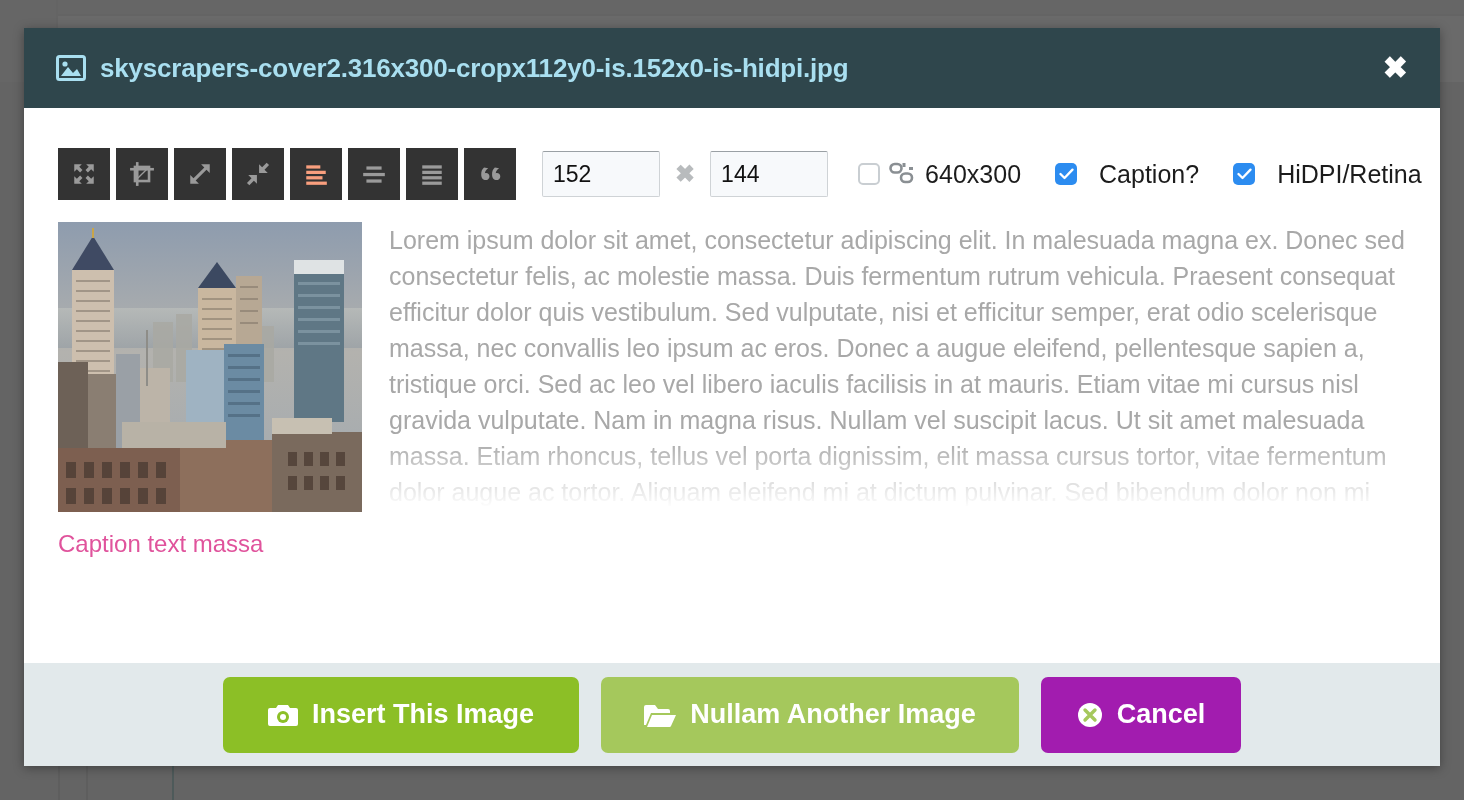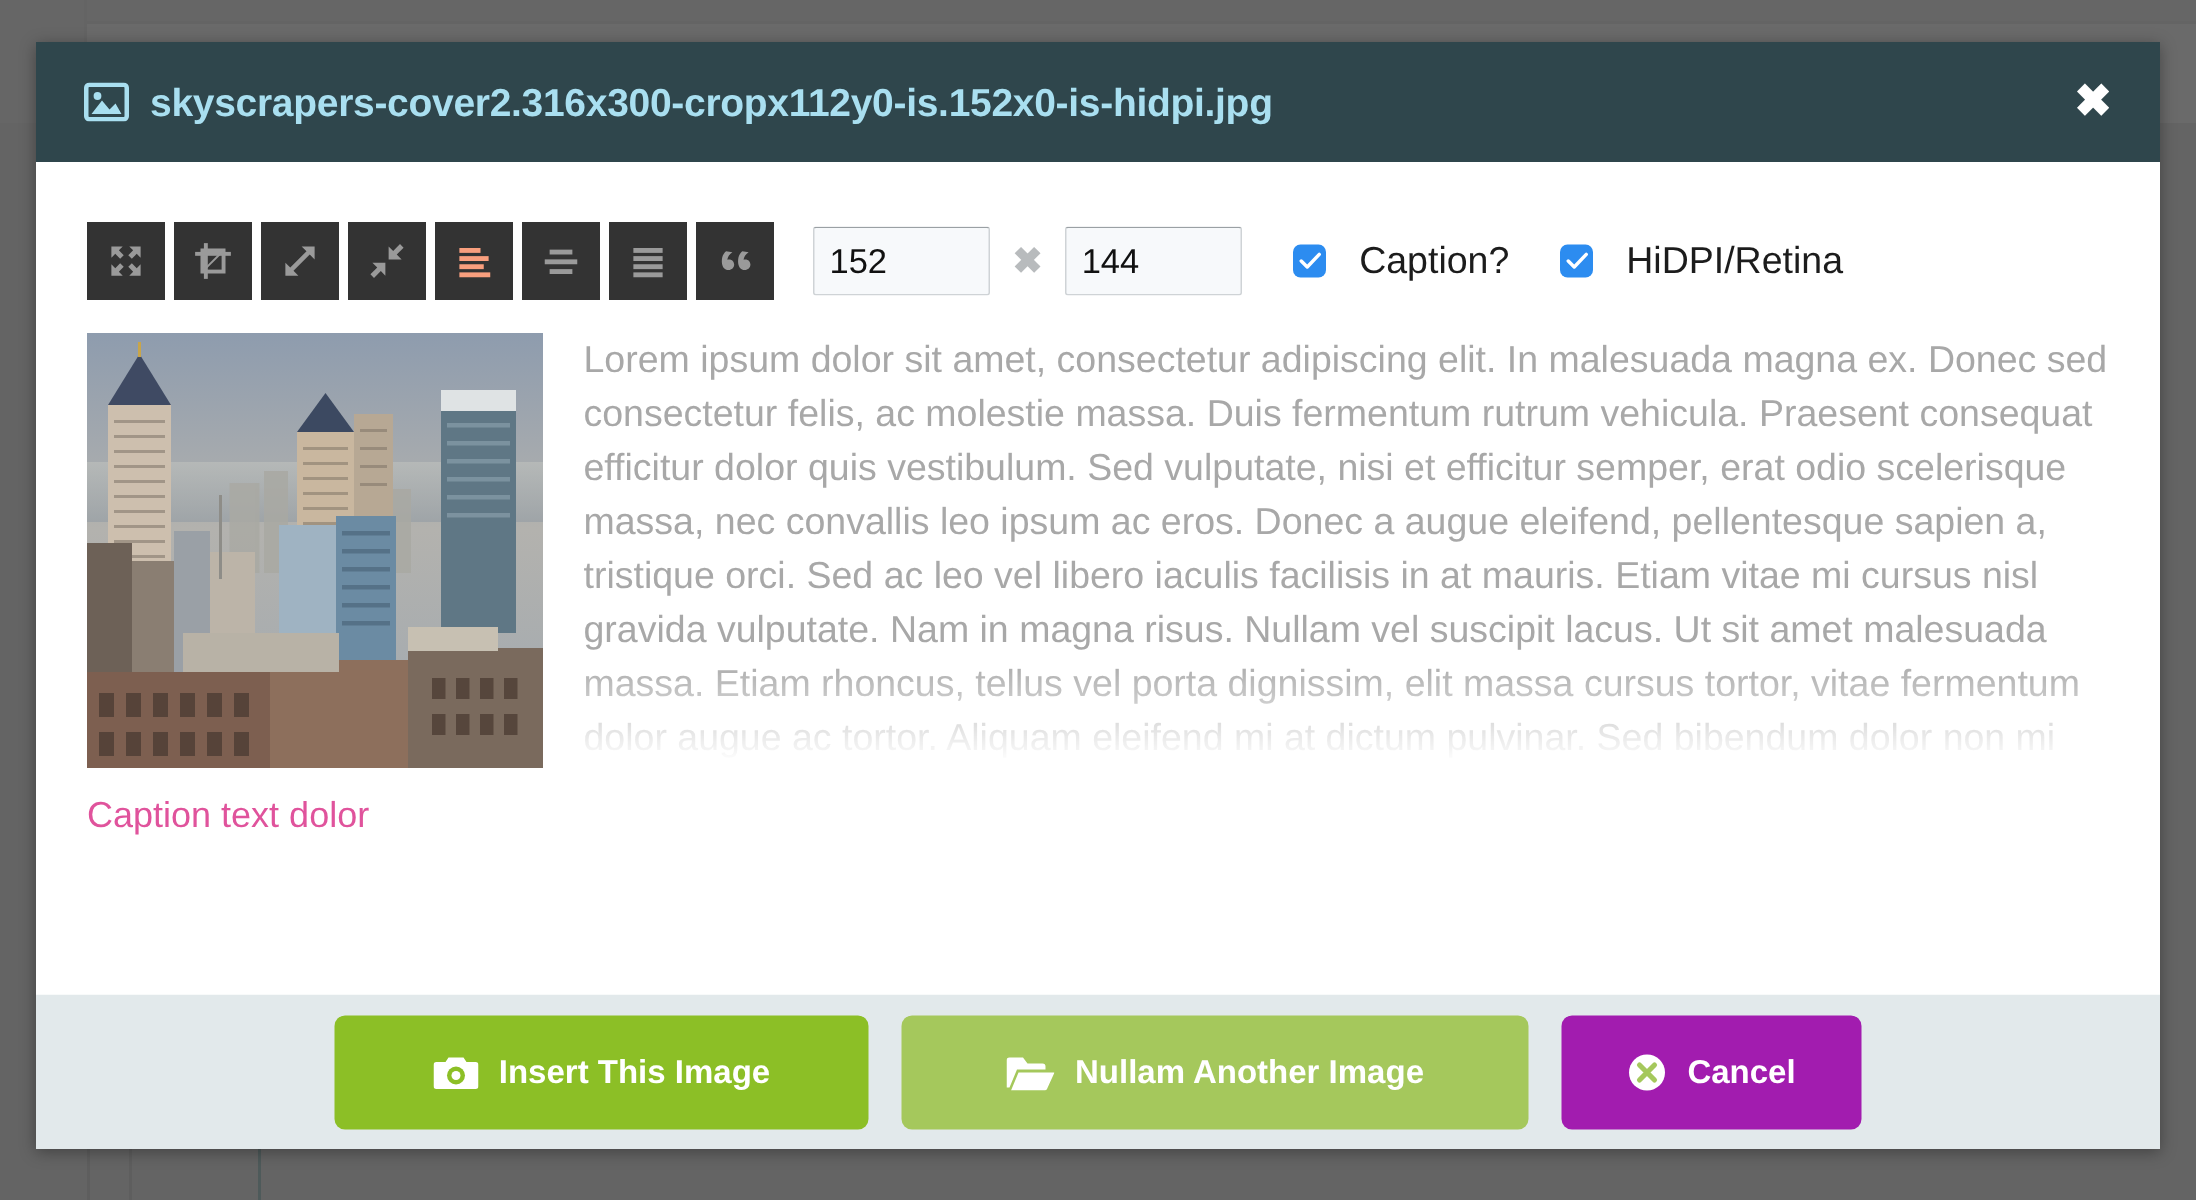--- a/index.html
+++ b/index.html
@@ -142,21 +142,21 @@
     flex: 0 0 103px;
     background: #e2e9eb;
     display: flex; align-items: center; justify-content: center;
     gap: 22px;
   }
   .btn {
     border: 0;
     border-radius: 7px;
     color: #ffffff;
     font-family: "Liberation Sans", sans-serif;
-    font-size: 22px;
+    font-size: 27px;
     font-weight: bold;
     height: 76px;
     padding: 0 26px;
     display: inline-flex; align-items: center; gap: 14px;
     cursor: pointer;
   }
   .btn-primary { background: #8cbf26; width: 356px; justify-content: center; }
   .btn-secondary { background: #a5c85c; width: 418px; justify-content: center; }
   .btn-cancel { background: #a21caf; width: 200px; justify-content: center; }
   .btn svg { display: block; flex: 0 0 auto; }
@@ -259,20 +259,32 @@
         </div>
 
       </div>
 
       <div class="size-fields">
         <input class="num-input" type="text" value="152" style="">
         <span class="times-sep">✖</span>
         <input class="num-input" type="text" value="144" style="">
       </div>
 
+      <div class="link-group">
+        <div class="link-check"></div>
+        <span class="chain-icon">
+          <svg width="27" height="24" viewBox="0 0 27 24" aria-hidden="true">
+            <rect x="1.5" y="2" width="11" height="8.5" rx="4.2" fill="none" stroke="#8a8f93" stroke-width="2.6"></rect>
+            <rect x="12" y="11.5" width="11" height="8.5" rx="4.2" fill="none" stroke="#8a8f93" stroke-width="2.6"></rect>
+            <rect x="13.5" y="1" width="3" height="4" fill="#8a8f93"></rect>
+            <rect x="20" y="5" width="4" height="3" fill="#8a8f93"></rect>
+          </svg>
+        </span>
+        <span class="orig-size">640x300</span>
+      </div>
 
       <div class="cb-group">
         <span class="cb-box">
           <svg width="15" height="12" viewBox="0 0 15 12" aria-hidden="true">
             <path d="M1.5 6 L5.5 10 L13.5 1.6" fill="none" stroke="#ffffff" stroke-width="2.3" stroke-linecap="round" stroke-linejoin="round"></path>
           </svg>
         </span>
         <span class="cb-label">Caption?</span>
       </div>
 
@@ -407,21 +419,21 @@
                 <rect x="278" y="230" width="9" height="14"></rect>
               <rect x="230" y="254" width="9" height="14"></rect>
                 <rect x="246" y="254" width="9" height="14"></rect>
               <rect x="262" y="254" width="9" height="14"></rect>
                 <rect x="278" y="254" width="9" height="14"></rect>
             </g>
 
             <rect x="88" y="108" width="2" height="56" fill="#8e8d88"></rect>
           </svg>
         </div>
-        <div class="cap">Caption text dolor</div>
+        <div class="cap">Caption text massa</div>
       </div>
 
       <div class="body-col">
         <p class="lorem">Lorem ipsum dolor sit amet, consectetur adipiscing elit. In malesuada magna ex. Donec sed consectetur felis, ac molestie massa. Duis fermentum rutrum vehicula. Praesent consequat efficitur dolor quis vestibulum. Sed vulputate, nisi et efficitur semper, erat odio scelerisque massa, nec convallis leo ipsum ac eros. Donec a augue eleifend, pellentesque sapien a, tristique orci. Sed ac leo vel libero iaculis facilisis in at mauris. Etiam vitae mi cursus nisl gravida vulputate. Nam in magna risus. Nullam vel suscipit lacus. Ut sit amet malesuada massa. Etiam rhoncus, tellus vel porta dignissim, elit massa cursus tortor, vitae fermentum dolor augue ac tortor. Aliquam eleifend mi at dictum pulvinar. Sed bibendum dolor non mi</p>
       </div>
     </div>
 
   </div>
 
   <div class="modal-footer">

